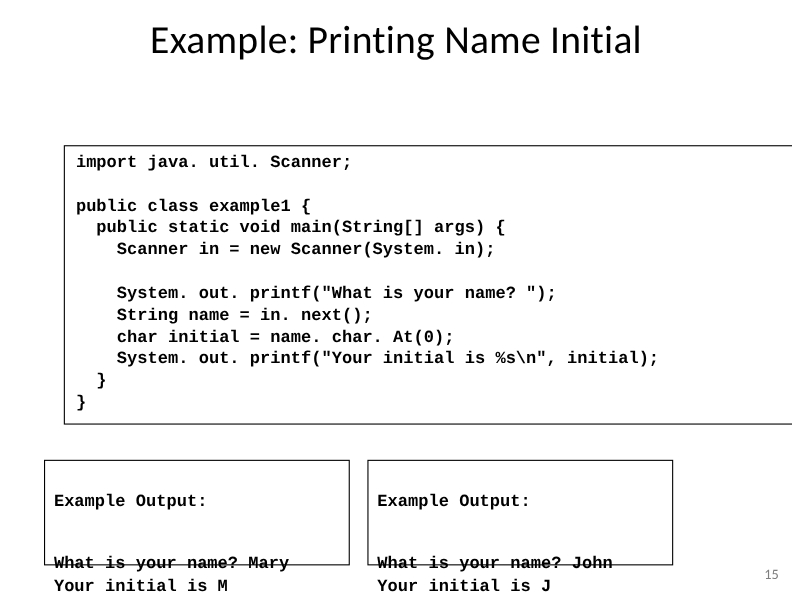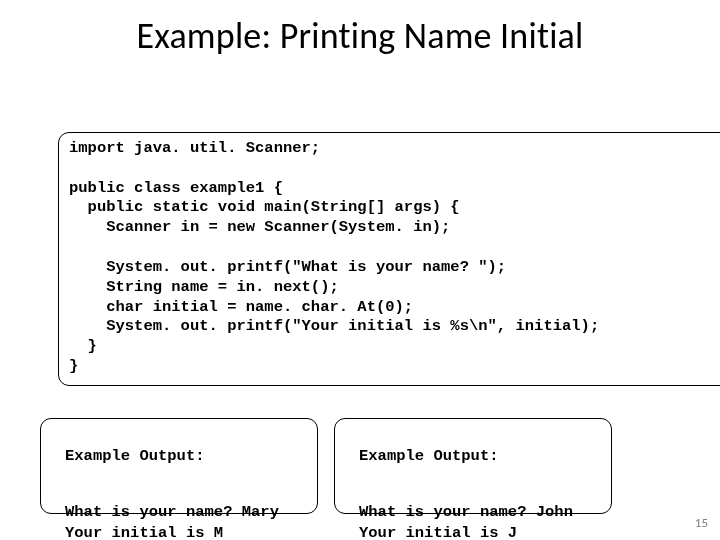--- a/index.html
+++ b/index.html
@@ -1,15 +1,15 @@
 <!DOCTYPE html>
 <html><head>
 <meta charset="utf-8">
 <style>
-  * { margin: 0; padding: 0; box-sizing: border-box; border-radius: 11px; }
+  * { margin: 0; padding: 0; box-sizing: border-box; }
   html, body { width: 720px; height: 540px; background: #fff; font-family: Calibri, Arial, sans-serif; }
   .slide { position: relative; width: 720px; height: 540px; }
   .title {
     position: absolute;
     top: 14px;
     left: 0;
     width: 720px;
     text-align: center;
     font-size: 36px;
     font-weight: 400;
@@ -26,21 +26,21 @@
     font-family: "Courier New", monospace;
     font-size: 15.5px;
     font-weight: bold;
     line-height: 1.28;
     white-space: pre;
     color: #000;
   }
   .out-box {
     position: absolute;
     border: 1px solid #000;
-    padding: 6px 24px;
+    padding: 6px 8px;
     font-family: "Courier New", monospace;
     font-size: 15.5px;
     font-weight: bold;
     line-height: 1.35;
     white-space: pre-line;
     color: #000;
   }
   .out-left  { top: 418px; left: 40px;  width: 278px; height: 96px; }
   .out-right { top: 418px; left: 334px; width: 278px; height: 96px; }
   .out-title { margin-bottom: 14px; }

